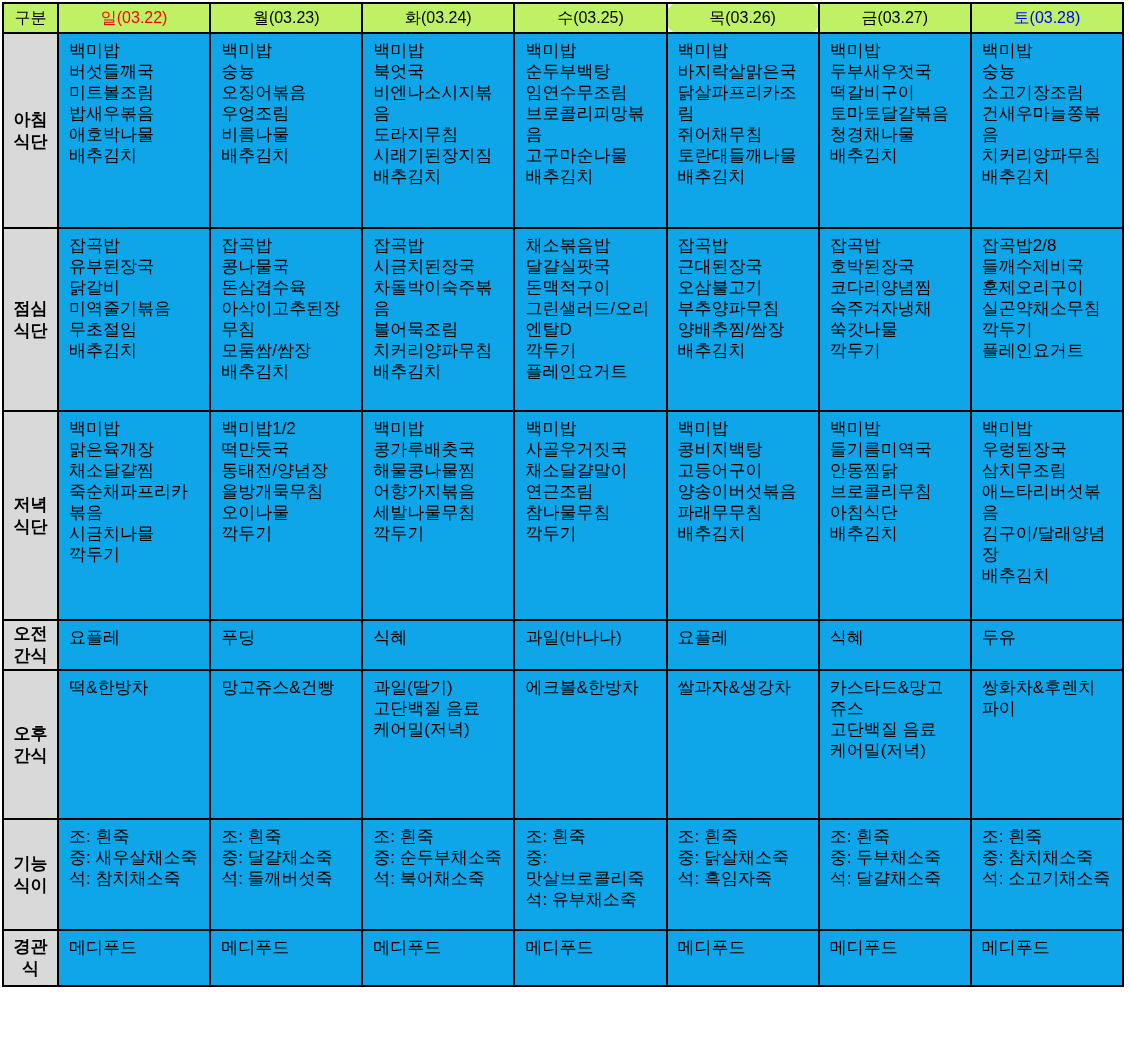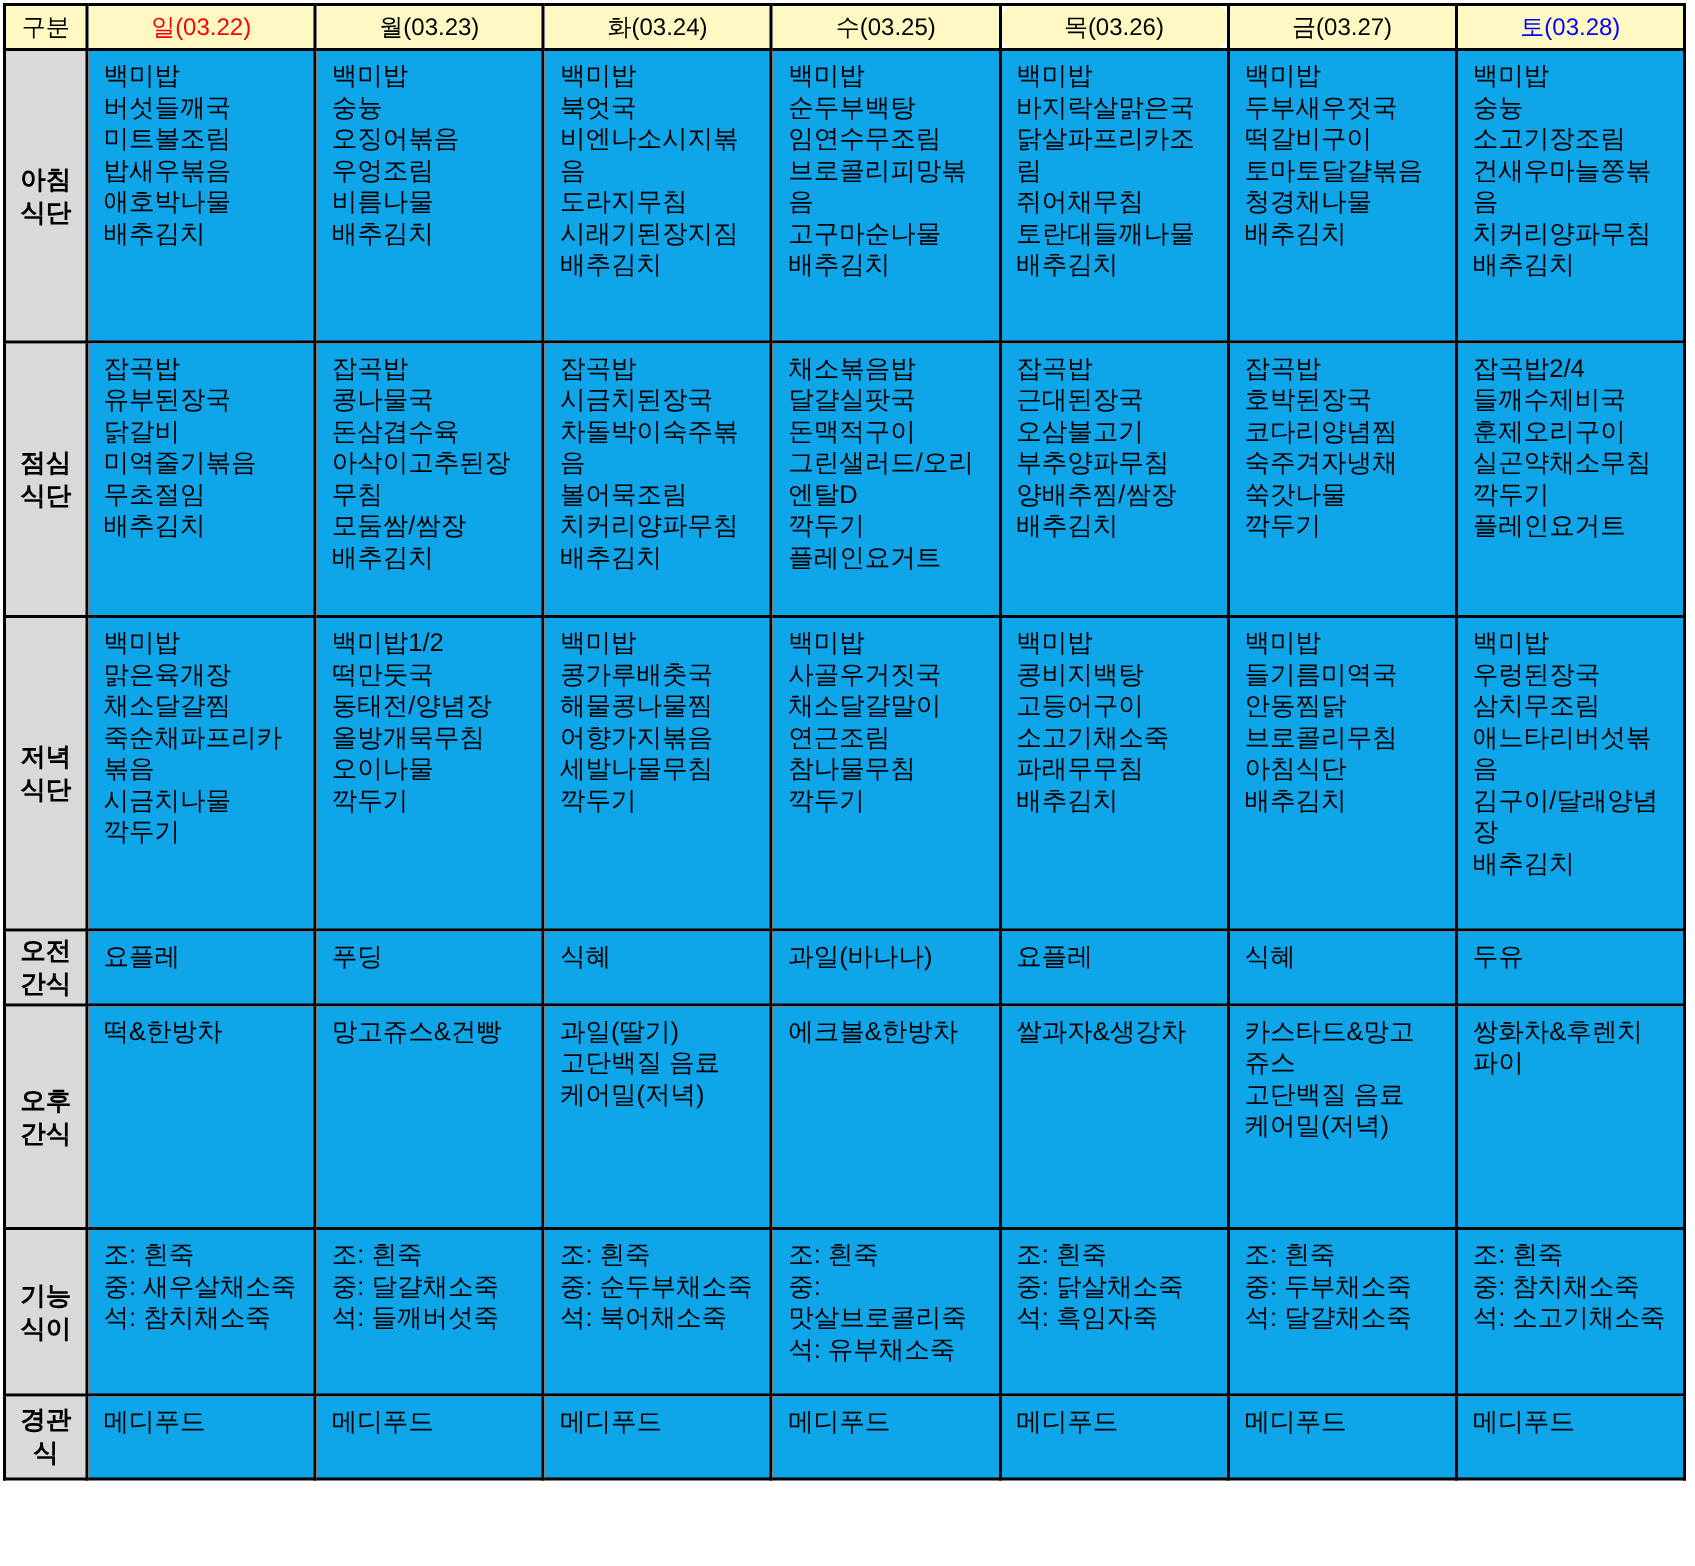--- a/index.html
+++ b/index.html
@@ -15,21 +15,21 @@
   }
   col.label-col{width:55px;}
   col.day-col{width:152px;}
   th,td{
     border:2px solid #000;
     overflow:hidden;
   }
   
   thead tr{height:30px;}
   th.corner,th.day{
-    background:#fef9c3;
+    background:#bef264;
     font-weight:normal;
     font-size:16px;
     text-align:center;vertical-align:middle;
     padding:2px 2px;
   }
   
   th.row-label{
     background:#d9d9d9;
     font-weight:bold;
     font-size:17px;
@@ -187,21 +187,21 @@
         </td>
         <td class="menu-cell">
           <div>잡곡밥</div>
           <div>호박된장국</div>
           <div>코다리양념찜</div>
           <div>숙주겨자냉채</div>
           <div>쑥갓나물</div>
           <div>깍두기</div>
         </td>
         <td class="menu-cell">
-          <div>잡곡밥2/4</div>
+          <div>잡곡밥2/8</div>
           <div>들깨수제비국</div>
           <div>훈제오리구이</div>
           <div>실곤약채소무침</div>
           <div>깍두기</div>
           <div>플레인요거트</div>
         </td>
       </tr>
       <tr class="row-dinner">
         <th class="row-label" scope="row">저녁식단</th>
         <td class="menu-cell">
@@ -233,21 +233,21 @@
           <div>사골우거짓국</div>
           <div>채소달걀말이</div>
           <div>연근조림</div>
           <div>참나물무침</div>
           <div>깍두기</div>
         </td>
         <td class="menu-cell">
           <div>백미밥</div>
           <div>콩비지백탕</div>
           <div>고등어구이</div>
-          <div>소고기채소죽</div>
+          <div>양송이버섯볶음</div>
           <div>파래무무침</div>
           <div>배추김치</div>
         </td>
         <td class="menu-cell">
           <div>백미밥</div>
           <div>들기름미역국</div>
           <div>안동찜닭</div>
           <div>브로콜리무침</div>
           <div>아침식단</div>
           <div>배추김치</div>

